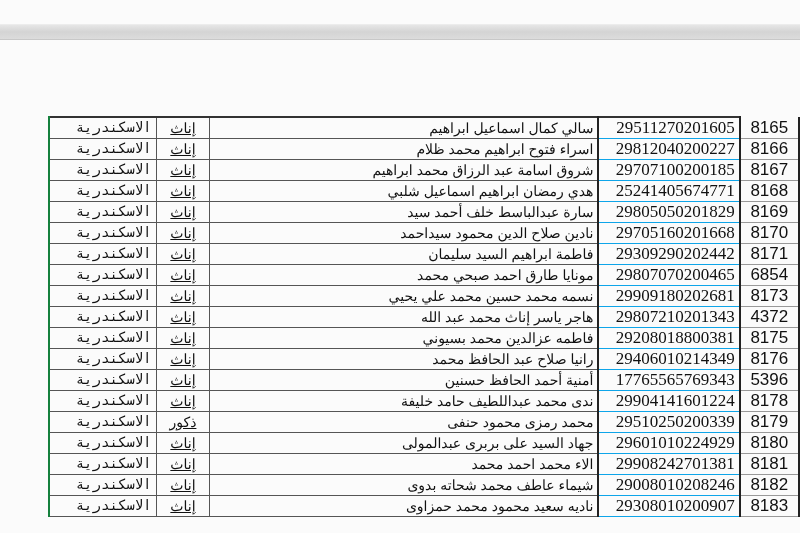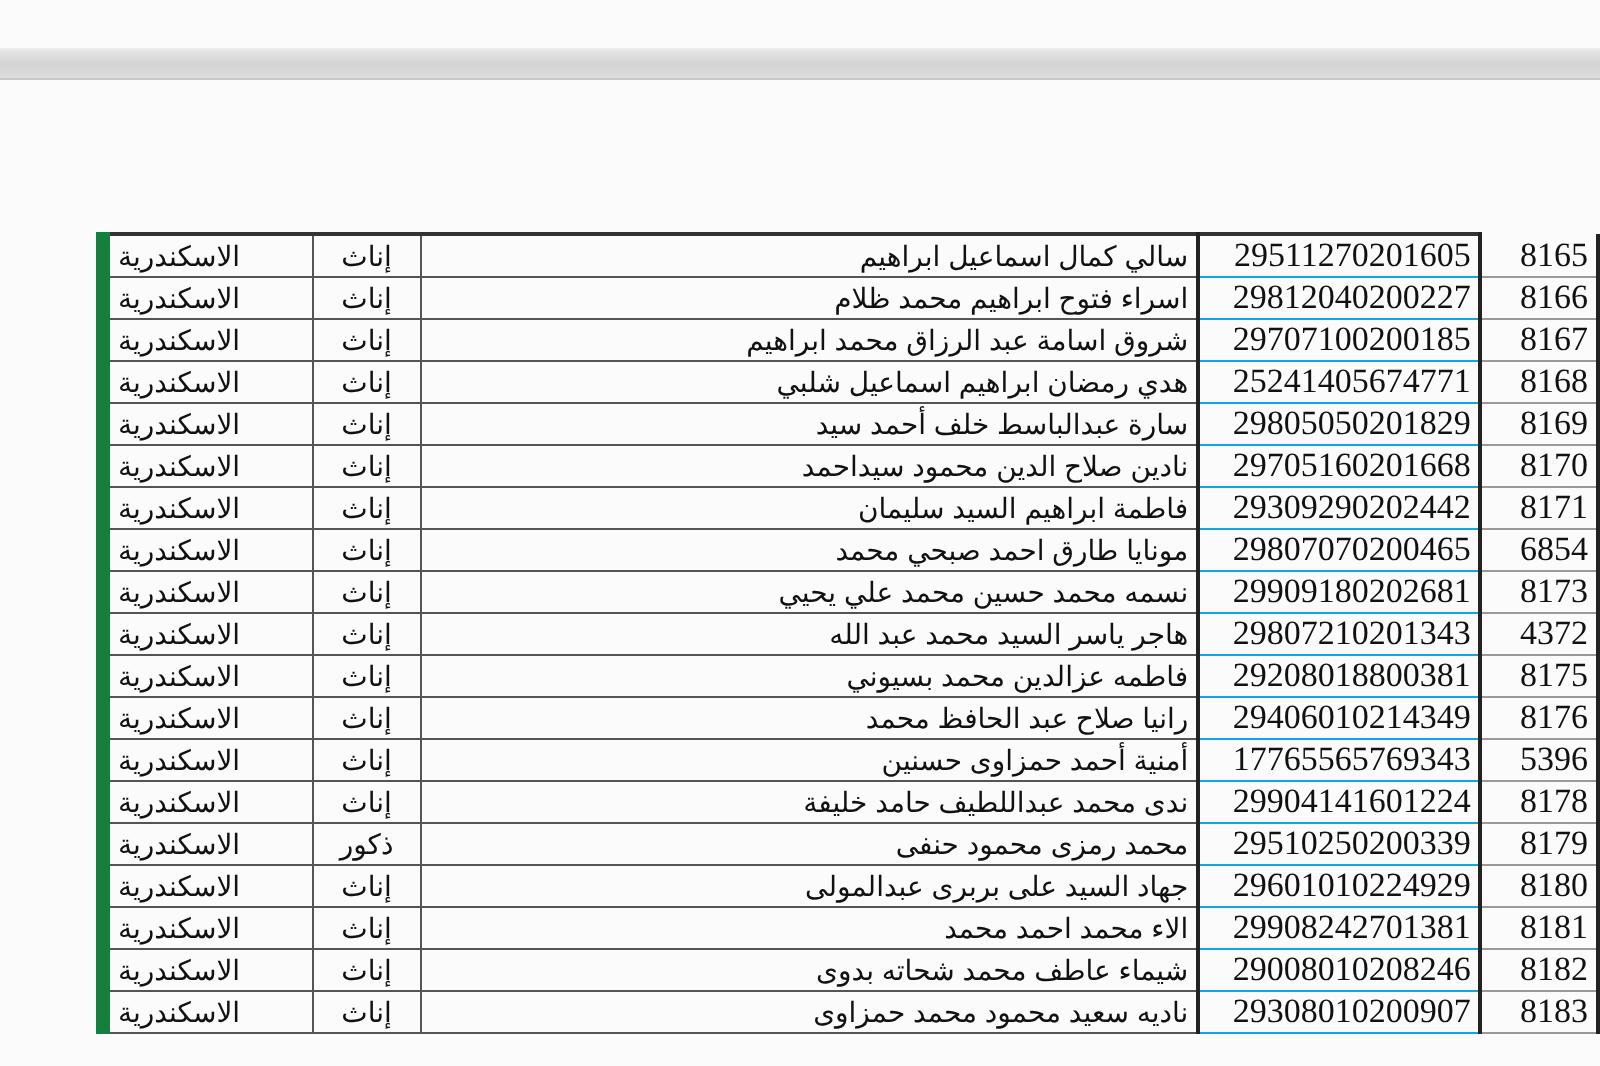--- a/index.html
+++ b/index.html
@@ -19,34 +19,34 @@
   table {
     border-collapse:collapse;
     direction:rtl;
   }
   td {
     height:20px; padding:0 4px; box-sizing:border-box;
     font-size:14px; color:#111; white-space:nowrap; line-height:20px;
     border-bottom:1.5px solid #555;
   }
   td.serial {
-    width:62px; text-align:right; direction:ltr;
-    font-family:Liberation Serif, serif; font-size:17px;
+    width:62px; text-align:center; direction:ltr;
+    font-family:Liberation Sans, sans-serif; font-size:17px;
     border-left:2px solid #222; border-right:2px solid #222;
     border-bottom:1px solid #999;
   }
   td.nid {
     width:144px; text-align:right; direction:ltr;
     font-family:"Liberation Serif", serif; font-size:17px;
     border-left:2px solid #222;
     border-bottom:1px solid #0ea5e9;
   }
   td.name { width:425px; text-align:right; border-left:1px solid #555; }
-  td.gender { width:58px; text-align:center; border-left:1px solid #555; }
-  td.gov { width:112px; text-align:left; border-left:7px solid #15803d; }
+  td.gender { width:58px; text-align:center; border-left:1px solid #555;text-decoration:underline; }
+  td.gov { width:112px; text-align:right; border-left:2px solid #15803d;font-family:Liberation Mono, monospace; }
   tr:first-child td { border-top:2px solid #333; }
   tr:first-child td.serial { border-top:none; }
 </style>
 </head>
 <body>
 
 <div class="topbar"></div>
 
 <div class="sheet">
   <table>
@@ -119,21 +119,21 @@
     <td class="serial">8173</td>
     <td class="nid">29909180202681</td>
     <td class="name">نسمه محمد حسين محمد علي يحيي</td>
     <td class="gender">إناث</td>
     <td class="gov">الاسكندرية</td>
   </tr>
 
   <tr>
     <td class="serial">4372</td>
     <td class="nid">29807210201343</td>
-    <td class="name">هاجر ياسر السيد محمد عبد الله</td>
+    <td class="name">هاجر ياسر إناث محمد عبد الله</td>
     <td class="gender">إناث</td>
     <td class="gov">الاسكندرية</td>
   </tr>
 
   <tr>
     <td class="serial">8175</td>
     <td class="nid">29208018800381</td>
     <td class="name">فاطمه عزالدين محمد بسيوني</td>
     <td class="gender">إناث</td>
     <td class="gov">الاسكندرية</td>
@@ -143,21 +143,21 @@
     <td class="serial">8176</td>
     <td class="nid">29406010214349</td>
     <td class="name">رانيا صلاح عبد الحافظ محمد</td>
     <td class="gender">إناث</td>
     <td class="gov">الاسكندرية</td>
   </tr>
 
   <tr>
     <td class="serial">5396</td>
     <td class="nid">17765565769343</td>
-    <td class="name">أمنية أحمد حمزاوى حسنين</td>
+    <td class="name">أمنية أحمد الحافظ حسنين</td>
     <td class="gender">إناث</td>
     <td class="gov">الاسكندرية</td>
   </tr>
 
   <tr>
     <td class="serial">8178</td>
     <td class="nid">29904141601224</td>
     <td class="name">ندى محمد عبداللطيف حامد خليفة</td>
     <td class="gender">إناث</td>
     <td class="gov">الاسكندرية</td>

